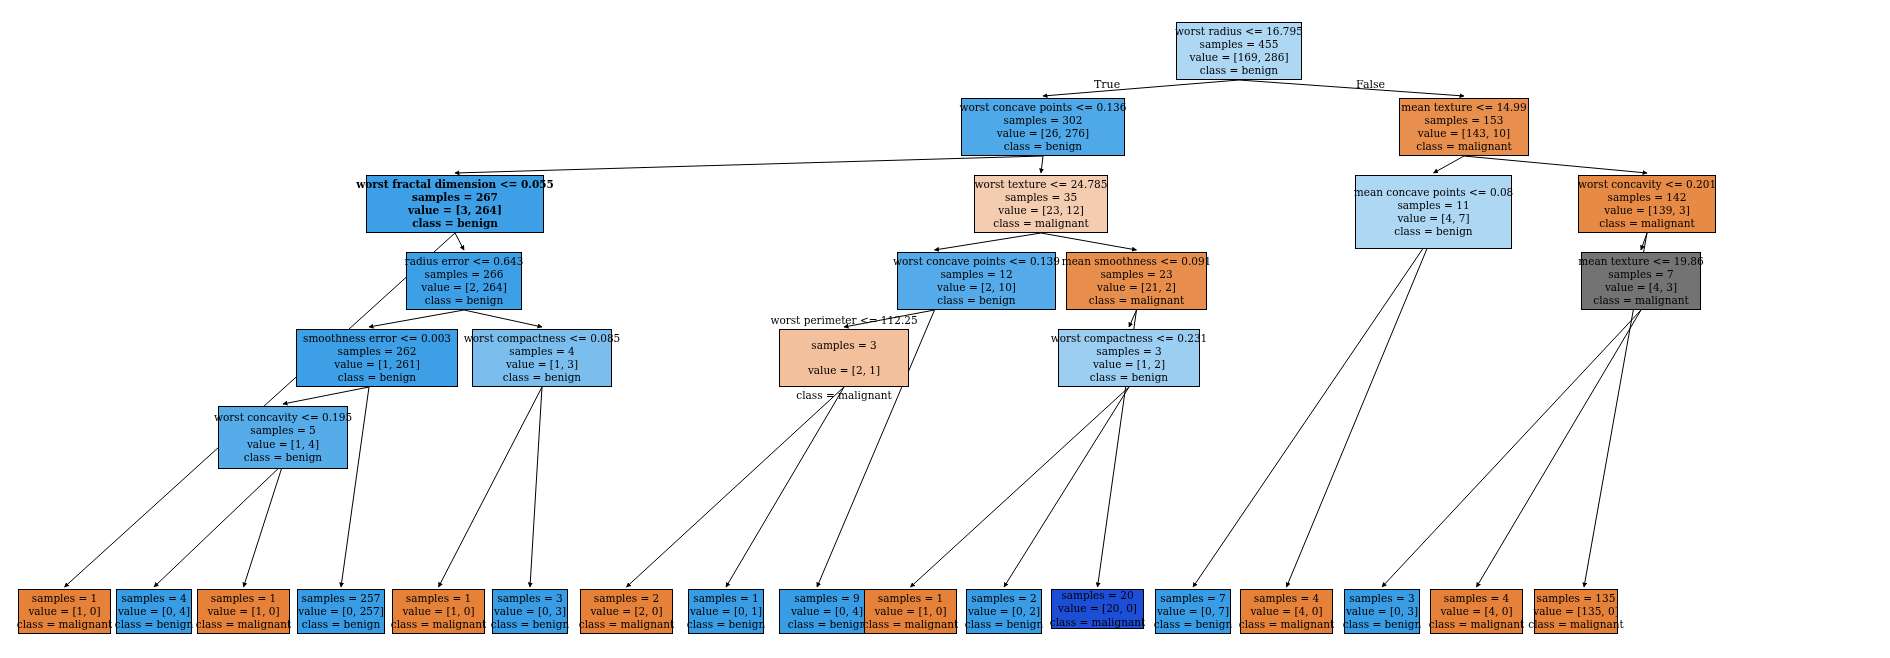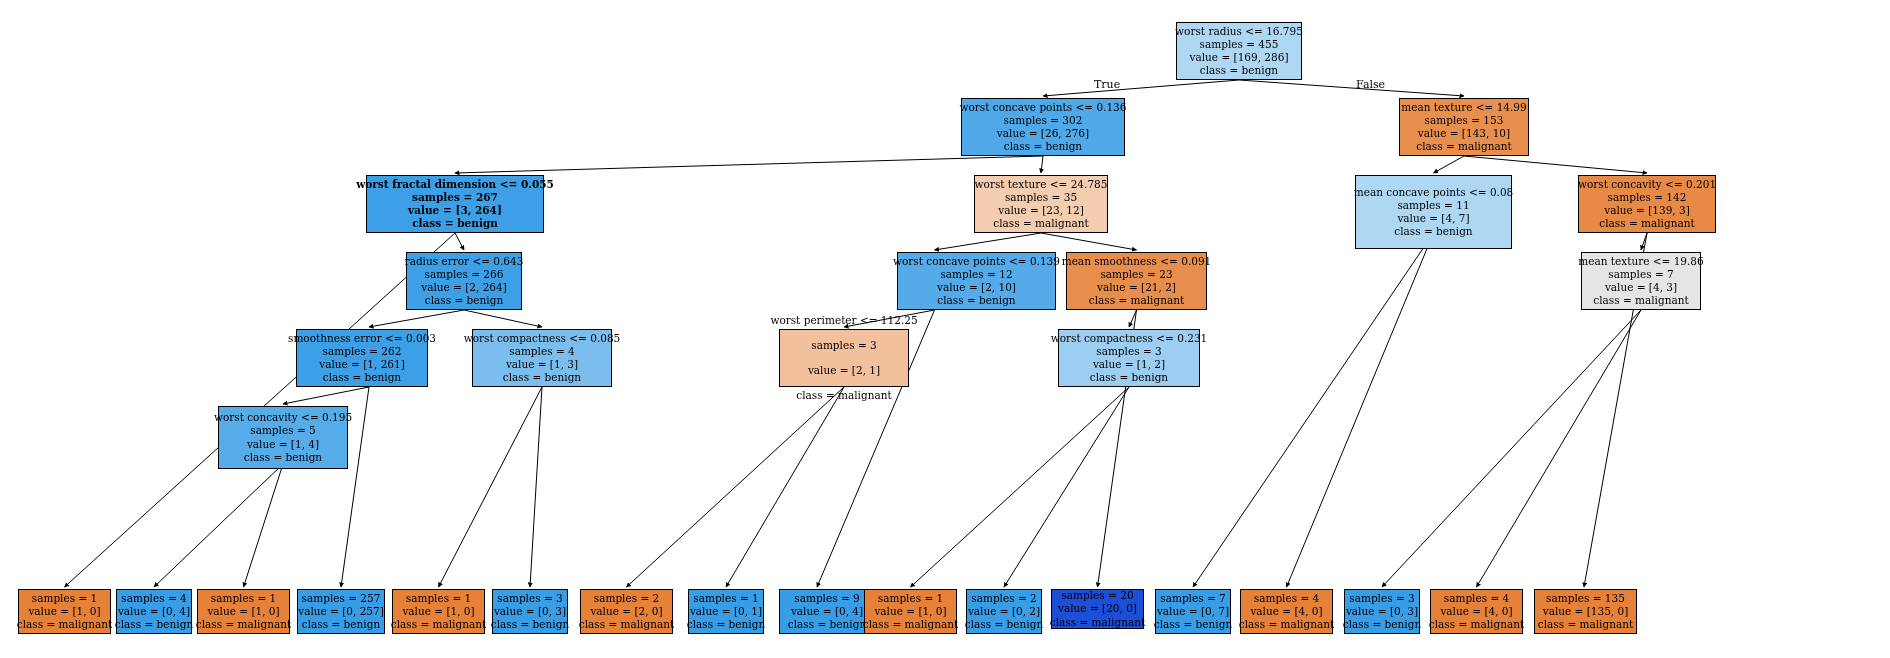--- a/index.html
+++ b/index.html
@@ -148,27 +148,27 @@
         <span class="line">samples = 12</span>
         <span class="line">value = [2, 10]</span>
         <span class="line">class = benign</span>
       </div>
       <div class="node" style="left: 1066px; top: 252px; width: 141px; height: 58px; background: rgb(232, 142, 77);">
         <span class="line">mean smoothness &lt;= 0.091</span>
         <span class="line">samples = 23</span>
         <span class="line">value = [21, 2]</span>
         <span class="line">class = malignant</span>
       </div>
-      <div class="node" style="left: 1581px; top: 252px; width: 120px; height: 58px; background: #e5e5e5; justify-content: center;">
+      <div class="node" style="left: 1581px; top: 252px; width: 120px; height: 58px; background: #737373; justify-content: center;">
         <span class="line">mean texture &lt;= 19.86</span>
         <span class="line">samples = 7</span>
         <span class="line">value = [4, 3]</span>
         <span class="line">class = malignant</span>
       </div>
-      <div class="node" style="left: 296px; top: 329px; width: 132px; height: 58px; background: rgb(61, 159, 229);">
+      <div class="node" style="left: 296px; top: 329px; width: 162px; height: 58px; background: rgb(61, 159, 229);">
         <span class="line">smoothness error &lt;= 0.003</span>
         <span class="line">samples = 262</span>
         <span class="line">value = [1, 261]</span>
         <span class="line">class = benign</span>
       </div>
       <div class="node" style="left: 472px; top: 329px; width: 140px; height: 58px; background: rgb(123, 190, 238);">
         <span class="line">worst compactness &lt;= 0.085</span>
         <span class="line">samples = 4</span>
         <span class="line">value = [1, 3]</span>
         <span class="line">class = benign</span>
@@ -264,21 +264,21 @@
       <div class="node" style="left: 1344px; top: 589px; width: 76px; height: 45px; background: rgb(57, 157, 229);">
         <span class="line">samples = 3</span>
         <span class="line">value = [0, 3]</span>
         <span class="line">class = benign</span>
       </div>
       <div class="node" style="left: 1430px; top: 589px; width: 93px; height: 45px; background: rgb(229, 129, 57);">
         <span class="line">samples = 4</span>
         <span class="line">value = [4, 0]</span>
         <span class="line">class = malignant</span>
       </div>
-      <div class="node" style="left: 1534px; top: 589px; width: 103px; height: 45px; background: rgb(229, 129, 57);">
+      <div class="node" style="left: 1534px; top: 589px; width: 84px; height: 45px; background: rgb(229, 129, 57);">
         <span class="line">samples = 135</span>
         <span class="line">value = [135, 0]</span>
         <span class="line">class = malignant</span>
       </div>
     </div>
   <div id="labels-layer">
       <div class="edge-label" style="left: 1094px; top: 78px;">True</div>
       <div class="edge-label" style="left: 1356px; top: 78px; text-align: right;">False</div>
     </div>
 </div>

